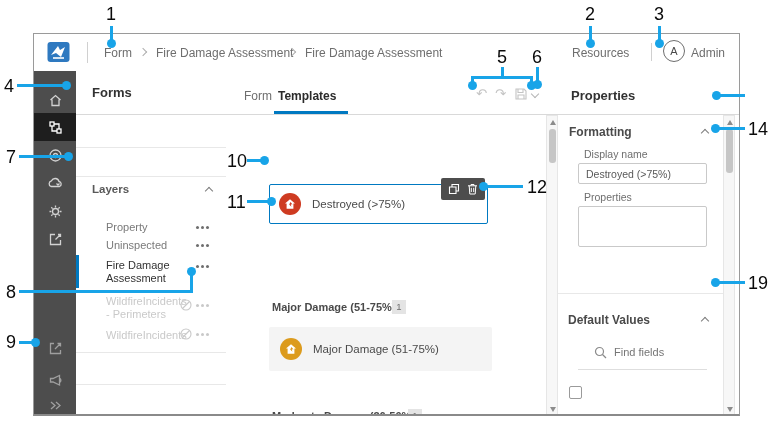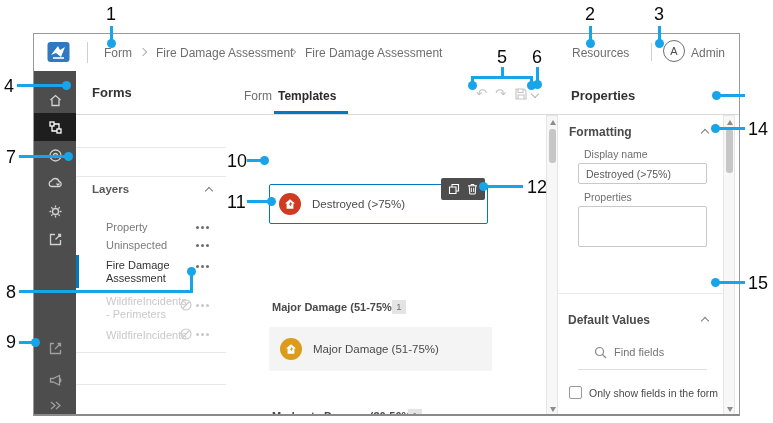--- a/index.html
+++ b/index.html
@@ -278,21 +278,20 @@
       <span class="chev up abs" style="left:144px;top:247px;"></span>
 
       <svg class="abs" style="left:36px;top:275px;" width="13" height="13" viewBox="0 0 13 13">
           <circle cx="5.5" cy="5.5" r="4" fill="none" stroke="#8a8a8a" stroke-width="1.2"></circle>
           <path d="M8.5 8.5 L12 12" stroke="#8a8a8a" stroke-width="1.2"></path>
         </svg>
       <input class="abs ph" style="left: 56px; top: 275px; width: 90px; border: none; background: transparent; font-size: 11px;" placeholder="Find fields">
       <div class="hdiv" style="left:20px;top:298px;width:129px;background:#dedede;"></div>
 
       <div class="cbx" style="left:11px;top:315px;"></div>
-      <span class="txt" style="left:31px;top:316px;font-size:10.5px;color:#4a4a4a;">Only show fields in the form</span>
 
       <span class="txt flbl" style="left:20px;top:343px;">Damage</span>
 
     </div>
 
     <div class="sbar" style="left:689px;top:81px;width:12px;height:302px;">
       <span class="sarrow up" style="top:4px;"></span>
       <div class="sthumb" style="top:13px;height:44px;"></div>
       <span class="sarrow dn" style="bottom:4px;"></span>
     </div>
@@ -369,15 +368,15 @@
     <span class="co-num" style="left:748px;top:86px;margin-left:33px;">13</span>
   </div>
   <div>
     <span class="co-dot" style="left:711px;top:124px;"></span>
     <div class="co-line" style="left:718px;top:127px;width:27px;height:3px;"></div>
     <span class="co-num" style="left:748px;top:119px;">14</span>
   </div>
   <div>
     <span class="co-dot" style="left:711px;top:278px;"></span>
     <div class="co-line" style="left:718px;top:281px;width:27px;height:3px;"></div>
-    <span class="co-num" style="left:748px;top:273px;">15</span>
+    <span class="co-num" style="left:748px;top:273px;">19</span>
   </div>
 </div>
 
 </body></html>

